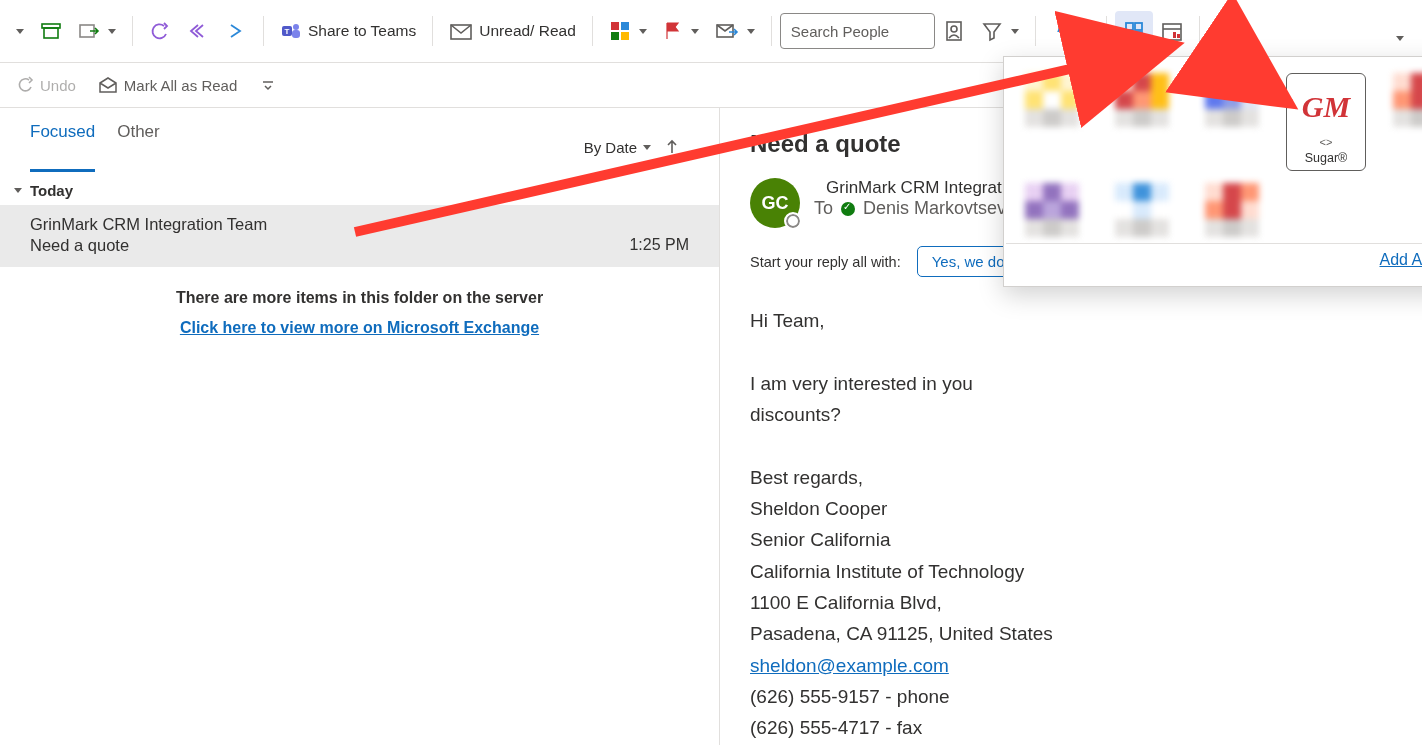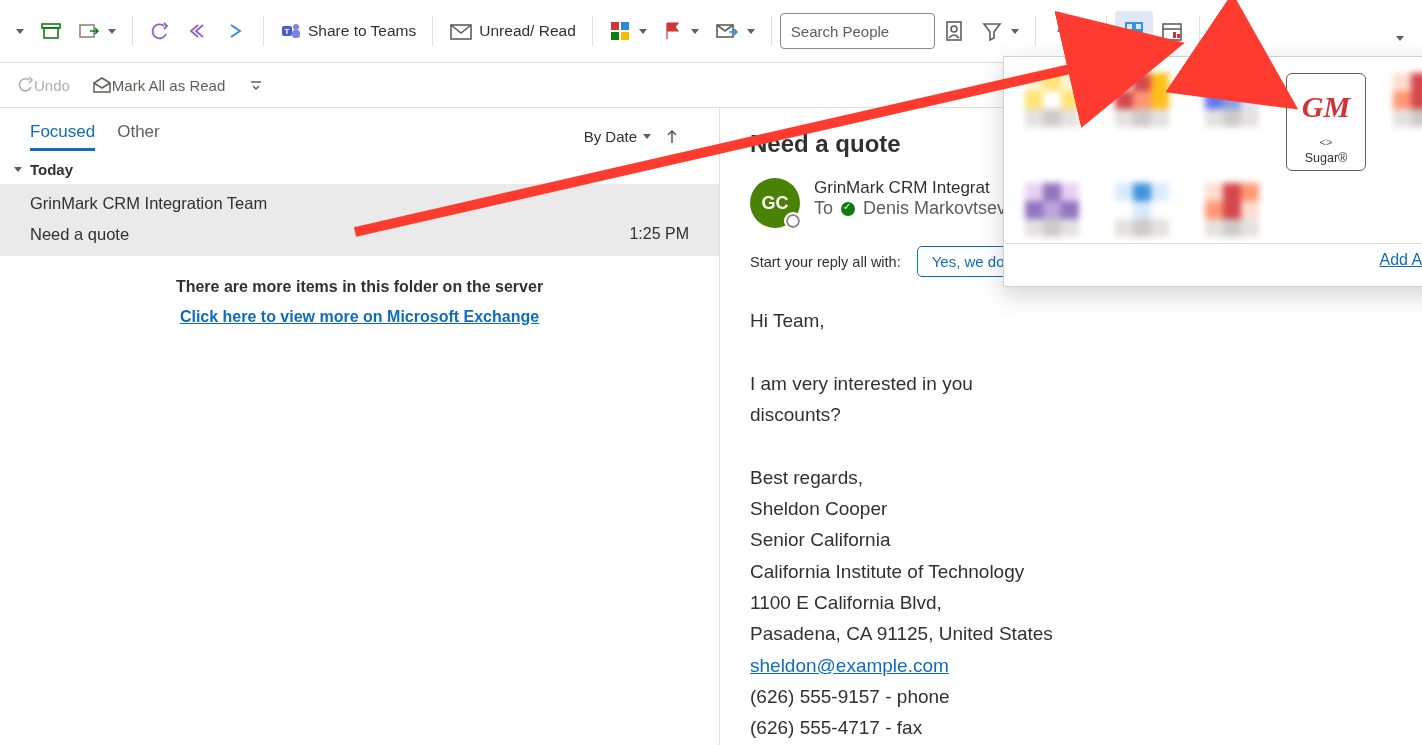--- a/index.html
+++ b/index.html
@@ -58,21 +58,21 @@
 
     
     .subbar {
       height: 45px;
       display: flex;
       align-items: center;
       padding: 0 10px;
       gap: 10px;
       border-bottom: 1px solid #e1dfdd;
     }
-    .subbtn { display:flex; align-items:center; padding:4px 6px; color:#605e5c; font-size:15px;}
+    .subbtn { display:flex; align-items:center; gap:6px; padding:4px 6px; color:#605e5c; font-size:15px;}
 
     
     .main {
       display: flex;
       height: calc(745px - 63px - 45px);
     }
     .listpane {
       width: 720px;
       border-right: 1px solid #e1dfdd;
       display:flex; flex-direction:column;
@@ -83,31 +83,31 @@
       position:relative;
     }
 
     
     .tabs {
       display:flex;
       gap: 22px;
       padding: 14px 0 0 30px;
       font-size: 17px;
     }
-    .tab { padding-bottom: 6px; cursor:pointer;text-align:right;}
+    .tab { padding-bottom: 27px; cursor:pointer;text-align:right;}
     .tab.active { color:#0f6cbd; border-bottom: 3px solid #0f6cbd;}
     .tab.inactive{ color:#605e5c;}
     .sorter {
       margin-left:auto; padding-right:40px; display:flex; align-items:center; gap:4px; font-size:15px; color:#323130;
     }
     .daterow { display:flex; align-items:center; padding: 10px 30px 6px 12px; font-weight:600; font-size:15px;}
     .msg {
       padding: 10px 30px 12px 30px;
       background:#eaeaea;
-      display:flex; flex-direction:column; gap:12px;
+      display:flex; flex-direction:column; gap:2px;
       font-size: 16.5px;
       justify-content: flex-end;
     }
     .msg .from{}
     .msg .subjrow{ display:flex;}
     .msg .subj{}
     .msg .time{ margin-left:auto; font-size:16px;}
     .more {
       text-align:center; margin-top:22px;
     }
@@ -123,21 +123,21 @@
       display:flex; align-items:center; justify-content:center;
       font-size:18px; font-weight:600;
       position:relative;
     }
     .avatar::after{
       content:""; position:absolute; right:-2px; bottom:-2px;
       width:14px; height:14px; border-radius:50%;
       background:#fff; border:2px solid #fff;
       box-shadow: inset 0 0 0 2px #8a8886;
     }
-    .hdrtext .from2 { font-size:17px;}
+    .hdrtext .from2 { font-size:17px;margin-left:12px;}
     .hdrtext .to { color:#605e5c; font-size:18px; display:flex; align-items:center; gap:8px;}
     .verify { width:14px;height:14px; background:#107c10; border-radius:50%; display:inline-block; position:relative;}
     .verify::after{content:"✓"; color:#fff; font-size:10px; position:absolute; left:2px; top:-1px;}
     .replywith{ margin-top:18px; display:flex; align-items:center; gap:16px; font-size:14.5px;}
     .replywith .lbl{ color:#323130;}
     .suggest { border:1px solid #0f6cbd; color:#0f6cbd; border-radius:5px; padding:6px 14px; font-size:15px;}
     .body { margin-top:28px; font-size:19px; line-height:1.65;}
     .body a { color:#0f6cbd;text-decoration:underline;}
 
     

